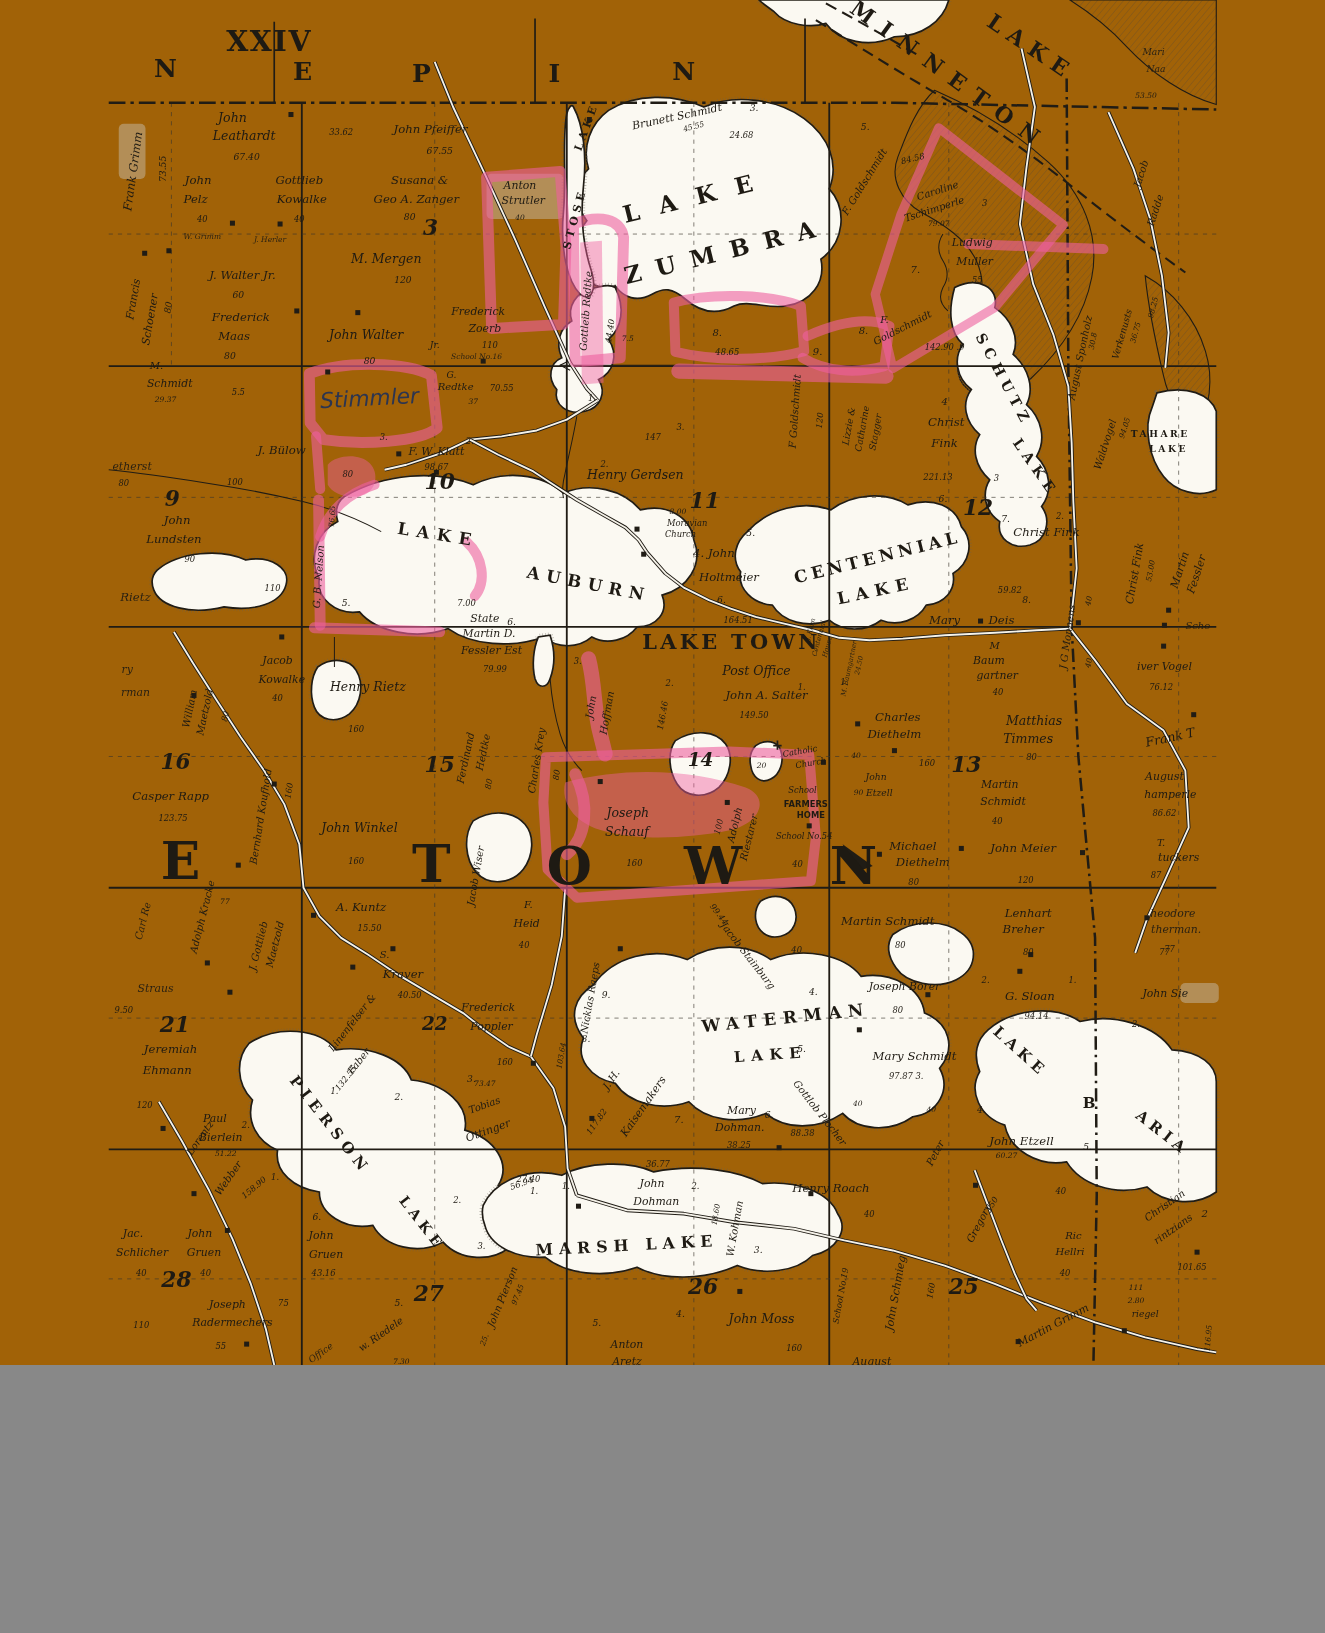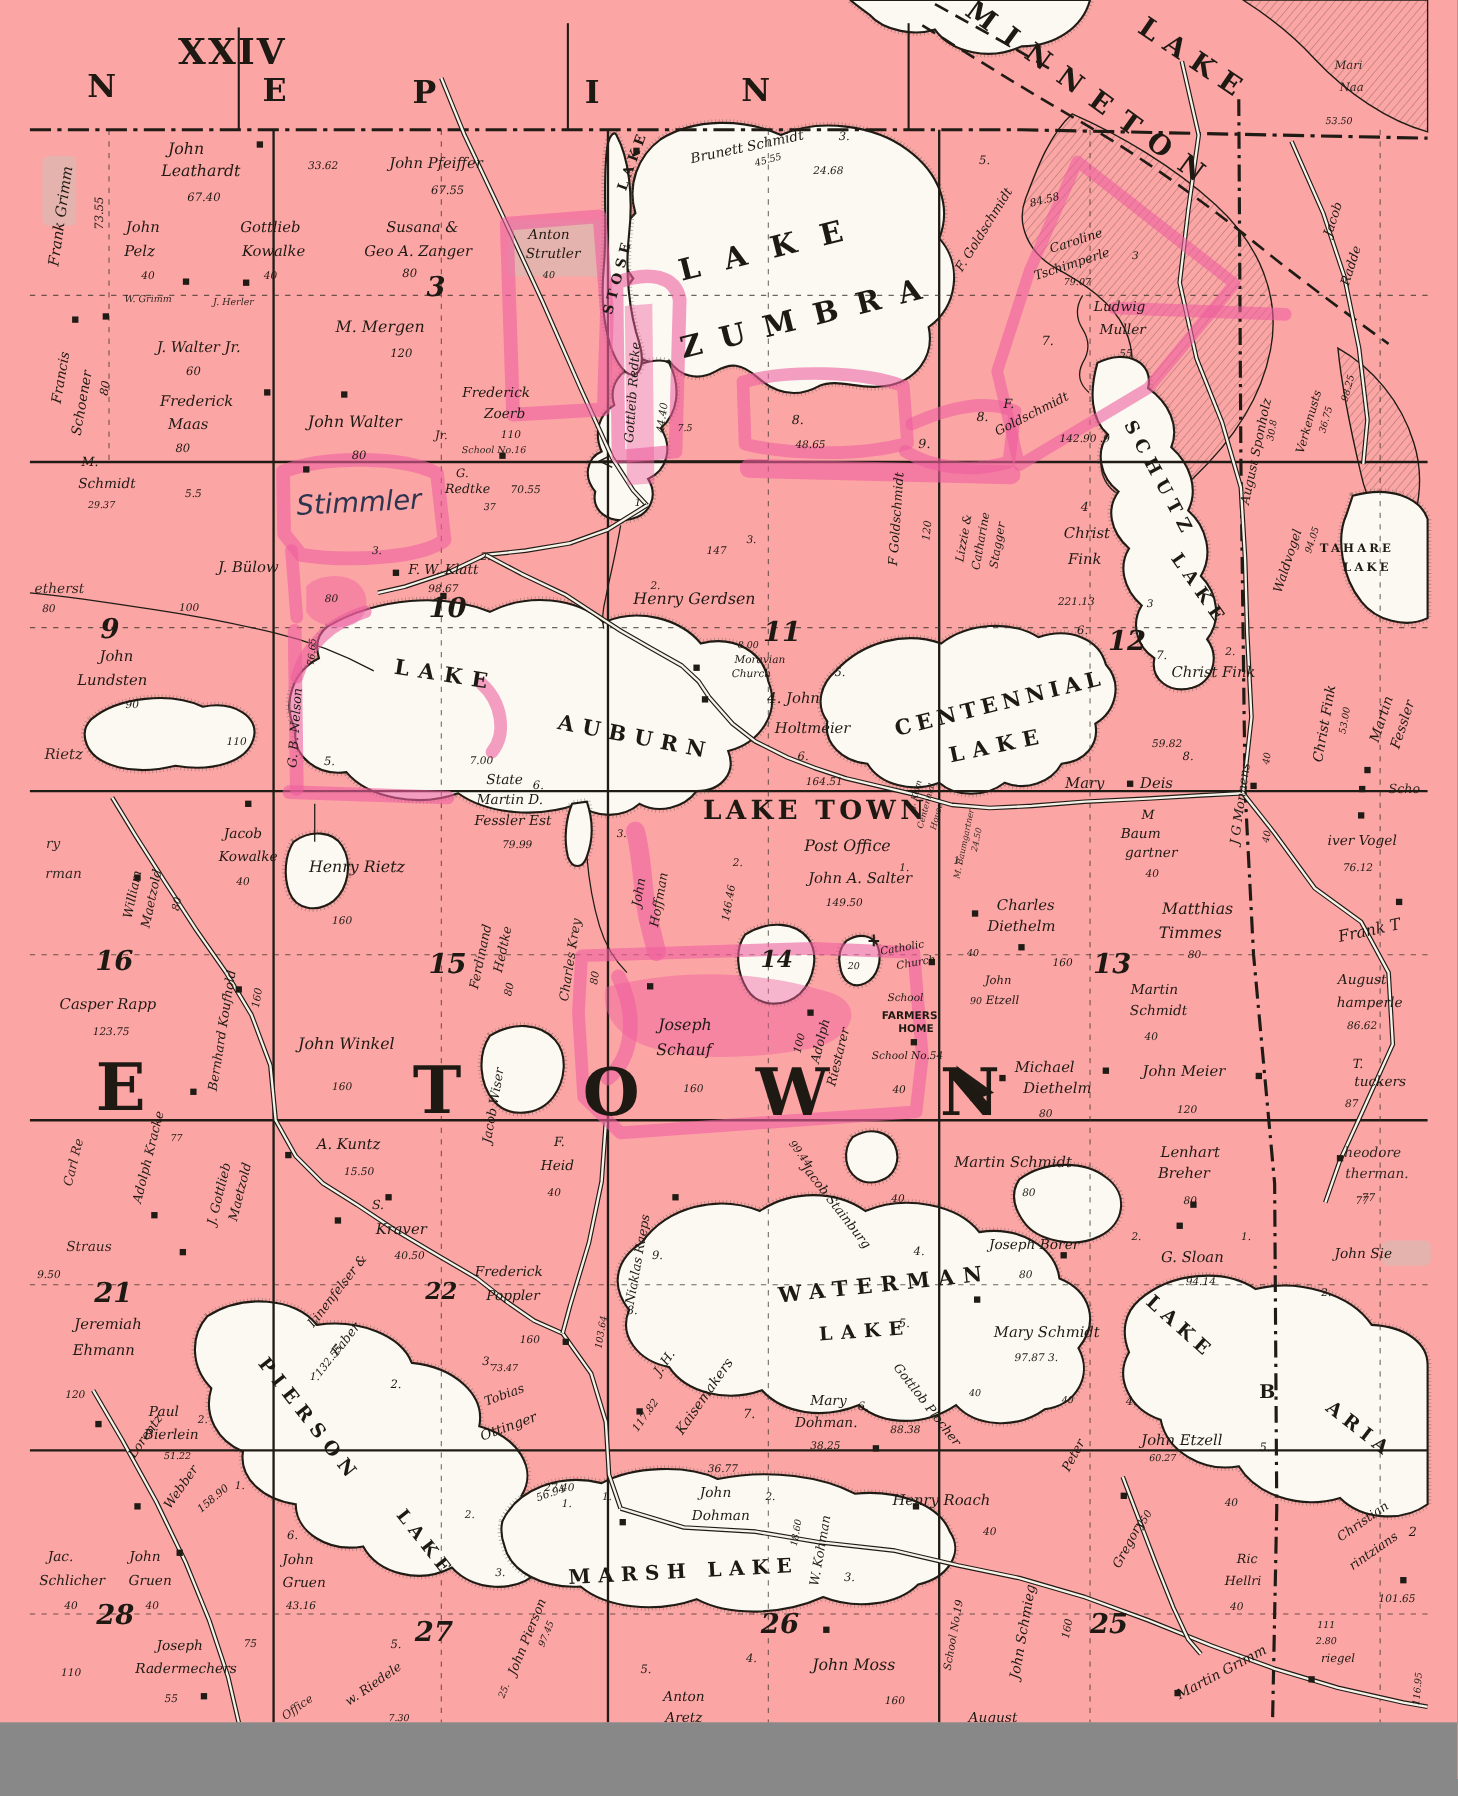--- a/index.html
+++ b/index.html
@@ -1,16 +1,16 @@
 <!DOCTYPE html>
 <html><head>
 <meta charset="utf-8">
 <style>
   html,body{margin:0;padding:0;background:#888;}
-  #stage{position:relative;width:1325px;height:1566px;background:#fca5a5;overflow:hidden;margin:0 auto;}
+  #stage{position:relative;width:1325px;height:1365px;background:#a16207;overflow:hidden;margin:0 auto;}
   svg{position:absolute;left:0;top:0;width:100%;height:100%;}
   .lbl{font-family:"DejaVu Serif",serif;fill:#1e1a13;}
   .lbl-n{font-style:italic;}
   .lbl-d{font-style:italic;}
   .lbl-f{font-style:italic;opacity:.92;}
   .lbl-s{font-style:italic;font-weight:bold;}
   .lbl-g{font-weight:bold;}
   .lbl-l{font-weight:bold;}
   .lbl-h{font-weight:bold;}
   .lbl-p{font-family:"DejaVu Sans",sans-serif;font-weight:bold;}

